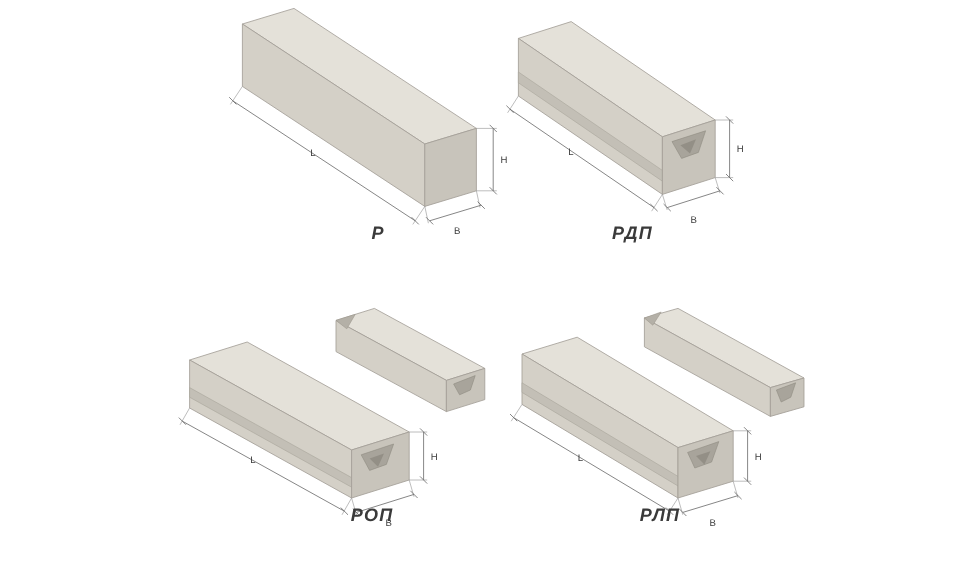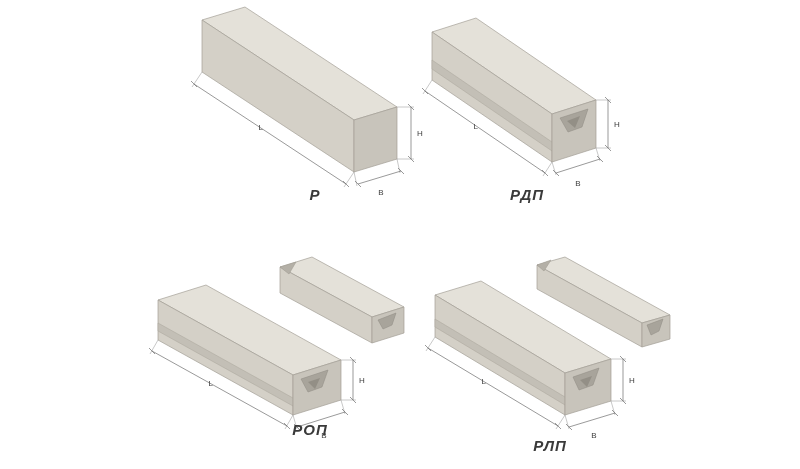--- a/index.html
+++ b/index.html
@@ -198,14 +198,14 @@
     </g>
     <g>
       <line class="ext" x1="150" y1="170" x2="154" y2="184"></line>
       <line class="ext" x1="196" y1="156" x2="200" y2="170"></line>
       <line class="dim" x1="154" y1="182" x2="200" y2="168"></line>
       <line class="dim" x1="151" y1="179" x2="157" y2="185"></line>
       <line class="dim" x1="197" y1="165" x2="203" y2="171"></line>
       <text class="dim-text" x="179" y="193" text-anchor="middle">B</text>
     </g>
   </svg>
-  <div class="caption" style="top:176px;margin-top:16px;">РЛП</div>
+  <div class="caption" style="top:176px;">РЛП</div>
 </div>
 
 </body></html>

